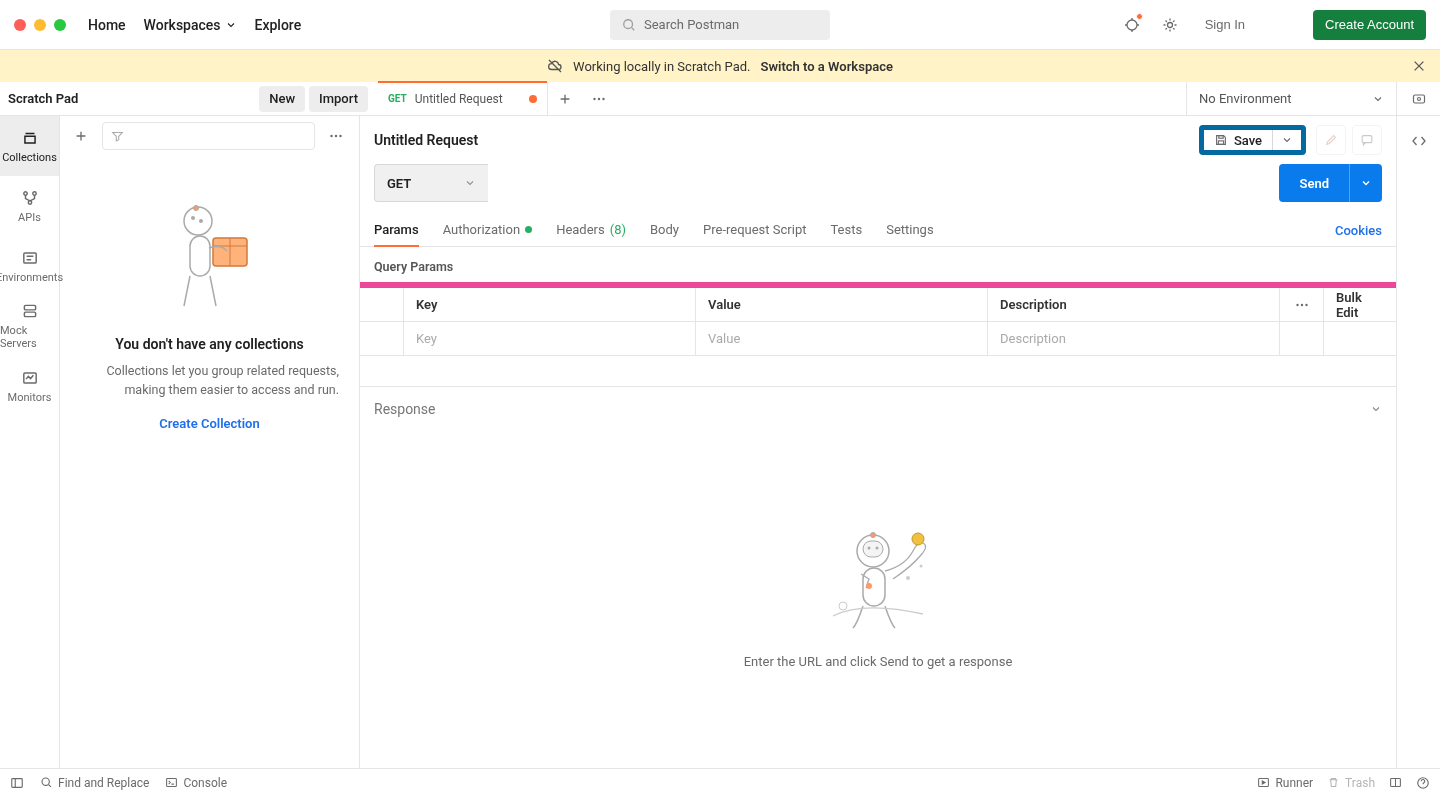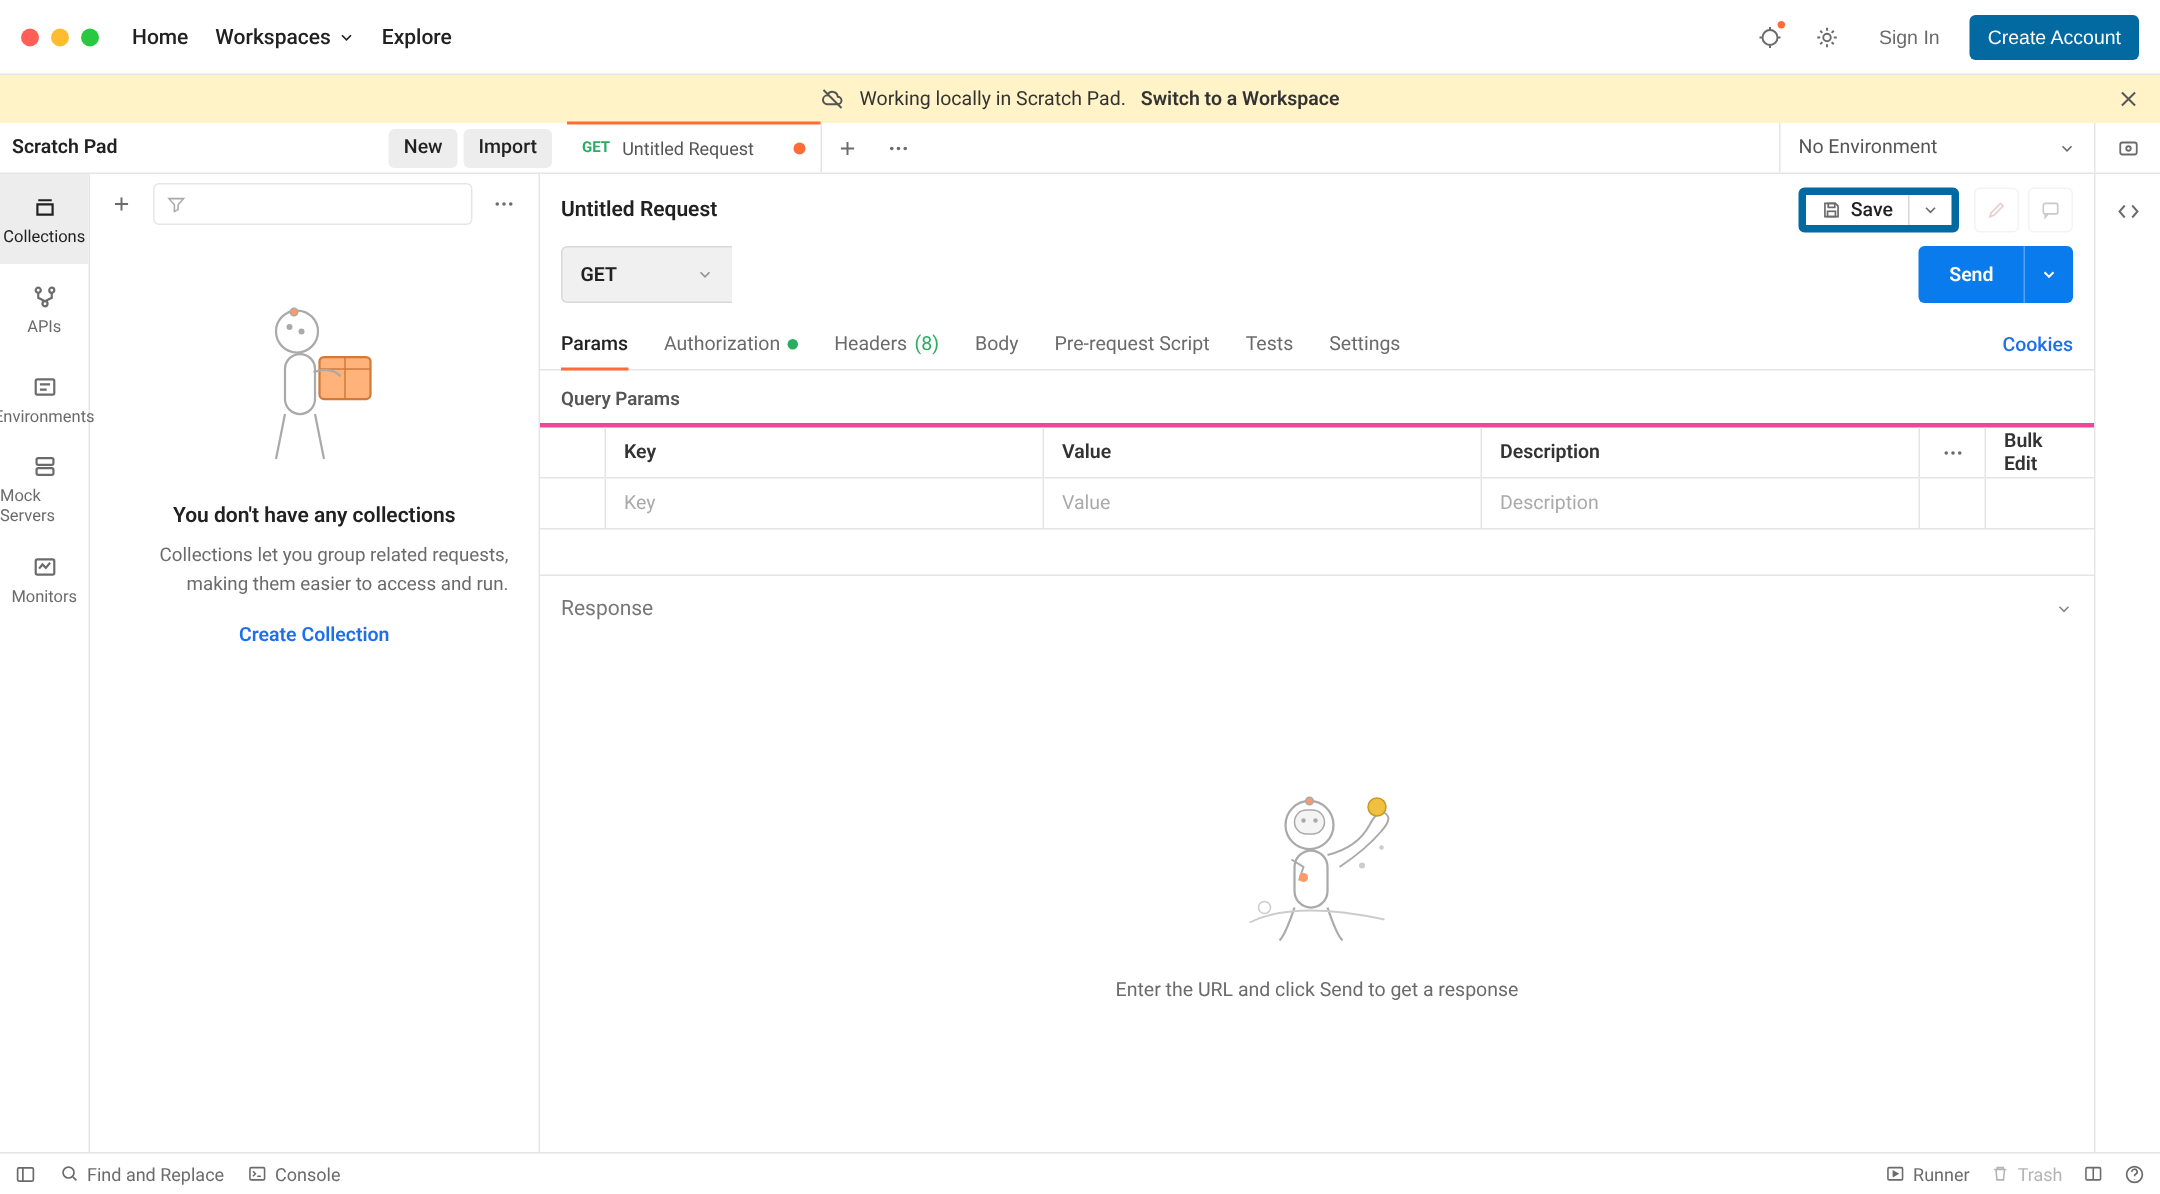--- a/index.html
+++ b/index.html
@@ -12,21 +12,21 @@
 .tl-red { background: #ff5f57; } .tl-yellow { background: #febc2e; } .tl-green { background: #28c840; }
 .nav-links { display: flex; align-items: center; gap: 18px; }
 .nav-links .nav-item { font-size: 14px; font-weight: 500; color: #212121; cursor: pointer; display: flex; align-items: center; gap: 4px; }
 .search-box { position: absolute; left: 50%; transform: translateX(-50%); width: 220px; height: 30px; background: #ededed; border-radius: 4px; display: flex; align-items: center; gap: 8px; padding: 0 12px; color: #6b6b6b; }
 .search-box svg { opacity: .6; }
 .top-right { margin-left: auto; display: flex; align-items: center; gap: 8px; }
 .icon-btn { width: 30px; height: 30px; display: flex; align-items: center; justify-content: center; border-radius: 4px; cursor: pointer; position: relative; }
 .notif-dot { position: absolute; top: 3px; right: 4px; width: 7px; height: 7px; background: #ff6c37; border-radius: 50%; border: 1px solid #fff; }
 .btn { height: 30px; padding: 0 12px; border-radius: 4px; font-weight: 500; font-size: 13px; display: inline-flex; align-items: center; cursor: pointer; border: none; }
 .btn-ghost { background: transparent; color: #6b6b6b; }
-.btn-primary-orange { background: #0369a1; color: #fff; }
+.btn-primary-orange { background: #15803d; color: #fff; margin-left: 48px; }
 
 
 .banner { height: 32px; background: #fff3c7; display: flex; align-items: center; justify-content: center; gap: 10px; font-size: 13px; color: #333; position: relative; }
 .banner .close { position: absolute; right: 14px; top: 50%; transform: translateY(-50%); cursor: pointer; }
 .banner strong { font-weight: 600; }
 
 
 .ws-row { height: 34px; border-bottom: 1px solid #e5e5e5; display: flex; align-items: stretch; }
 .ws-left { width: 378px; display: flex; align-items: center; padding: 0 10px 0 8px; }
 .ws-title { font-weight: 600; font-size: 13px; flex: 1; }
@@ -89,21 +89,21 @@
 .req-tabs { display: flex; padding: 0 14px; gap: 24px; border-bottom: 1px solid #e5e5e5; align-items: flex-end; }
 .req-tabs .tab { padding: 8px 0; font-size: 13px; color: #6b6b6b; cursor: pointer; display: flex; align-items: center; gap: 5px; border-bottom: 2px solid transparent; margin-bottom: -1px; }
 .req-tabs .tab.active { color: #212121; border-bottom-color: #ff6c37; font-weight: 500; }
 .req-tabs .tab .badge-dot { width: 7px; height: 7px; border-radius: 50%; background: #27ae60; }
 .req-tabs .tab .count { color: #27ae60; }
 .req-tabs .spacer { flex: 1; }
 .req-tabs .cookies { color: #1f6feb; font-weight: 500; font-size: 13px; cursor: pointer; padding: 8px 0; }
 
 .section-label { padding: 12px 14px 8px; font-size: 12.5px; font-weight: 600; color: #555; }
 
-.params-table { border-top: 3px solid #ec4899; }
+.params-table { border-top: 6px solid #ec4899; }
 .params-table .row { display: grid; grid-template-columns: 44px 1fr 1fr 1fr 44px 72px; border-bottom: 1px solid #e5e5e5; height: 34px; }
 .params-table .row > div { border-right: 1px solid #e5e5e5; padding: 0 12px; display: flex; align-items: center; }
 .params-table .row > div:last-child { border-right: none; }
 .params-table .header { font-weight: 600; color: #333; }
 .params-table .placeholder { color: #aaa; }
 .bulk-edit { font-weight: 600; cursor: pointer; justify-content: center; }
 .more-col { justify-content: center; }
 
 .response-section { padding: 14px 14px 0; flex: 1; display: flex; flex-direction: column; border-top: 1px solid #e5e5e5; margin-top: 30px; }
 .response-head { display: flex; align-items: center; color: #777; font-size: 14px; }
@@ -135,20 +135,27 @@
   </div>
   <div class="nav-links">
     <span class="nav-item">Home</span>
     <span class="nav-item">
       <span>Workspaces</span>
       <svg width="12" height="12" viewBox="0 0 16 16" fill="none" stroke="currentColor" stroke-width="1.5">
           <path d="M4 6l4 4 4-4"></path>
         </svg>
     </span>
     <span class="nav-item">Explore</span>
+  </div>
+  <div class="search-box">
+    <svg width="14" height="14" viewBox="0 0 16 16" fill="none" stroke="currentColor" stroke-width="1.5">
+        <circle cx="7" cy="7" r="5"></circle>
+        <path d="M11 11l3 3"></path>
+      </svg>
+    <span>Search Postman</span>
   </div>
   <div class="top-right">
     <div class="icon-btn">
       <svg width="16" height="16" viewBox="0 0 16 16" fill="none" stroke="#6b6b6b" stroke-width="1.3">
           <circle cx="8" cy="8" r="5"></circle>
           <path d="M8 1v2M8 13v2M1 8h2M13 8h2"></path>
         </svg>
       <span class="notif-dot"></span>
     </div>
     <div class="icon-btn">

